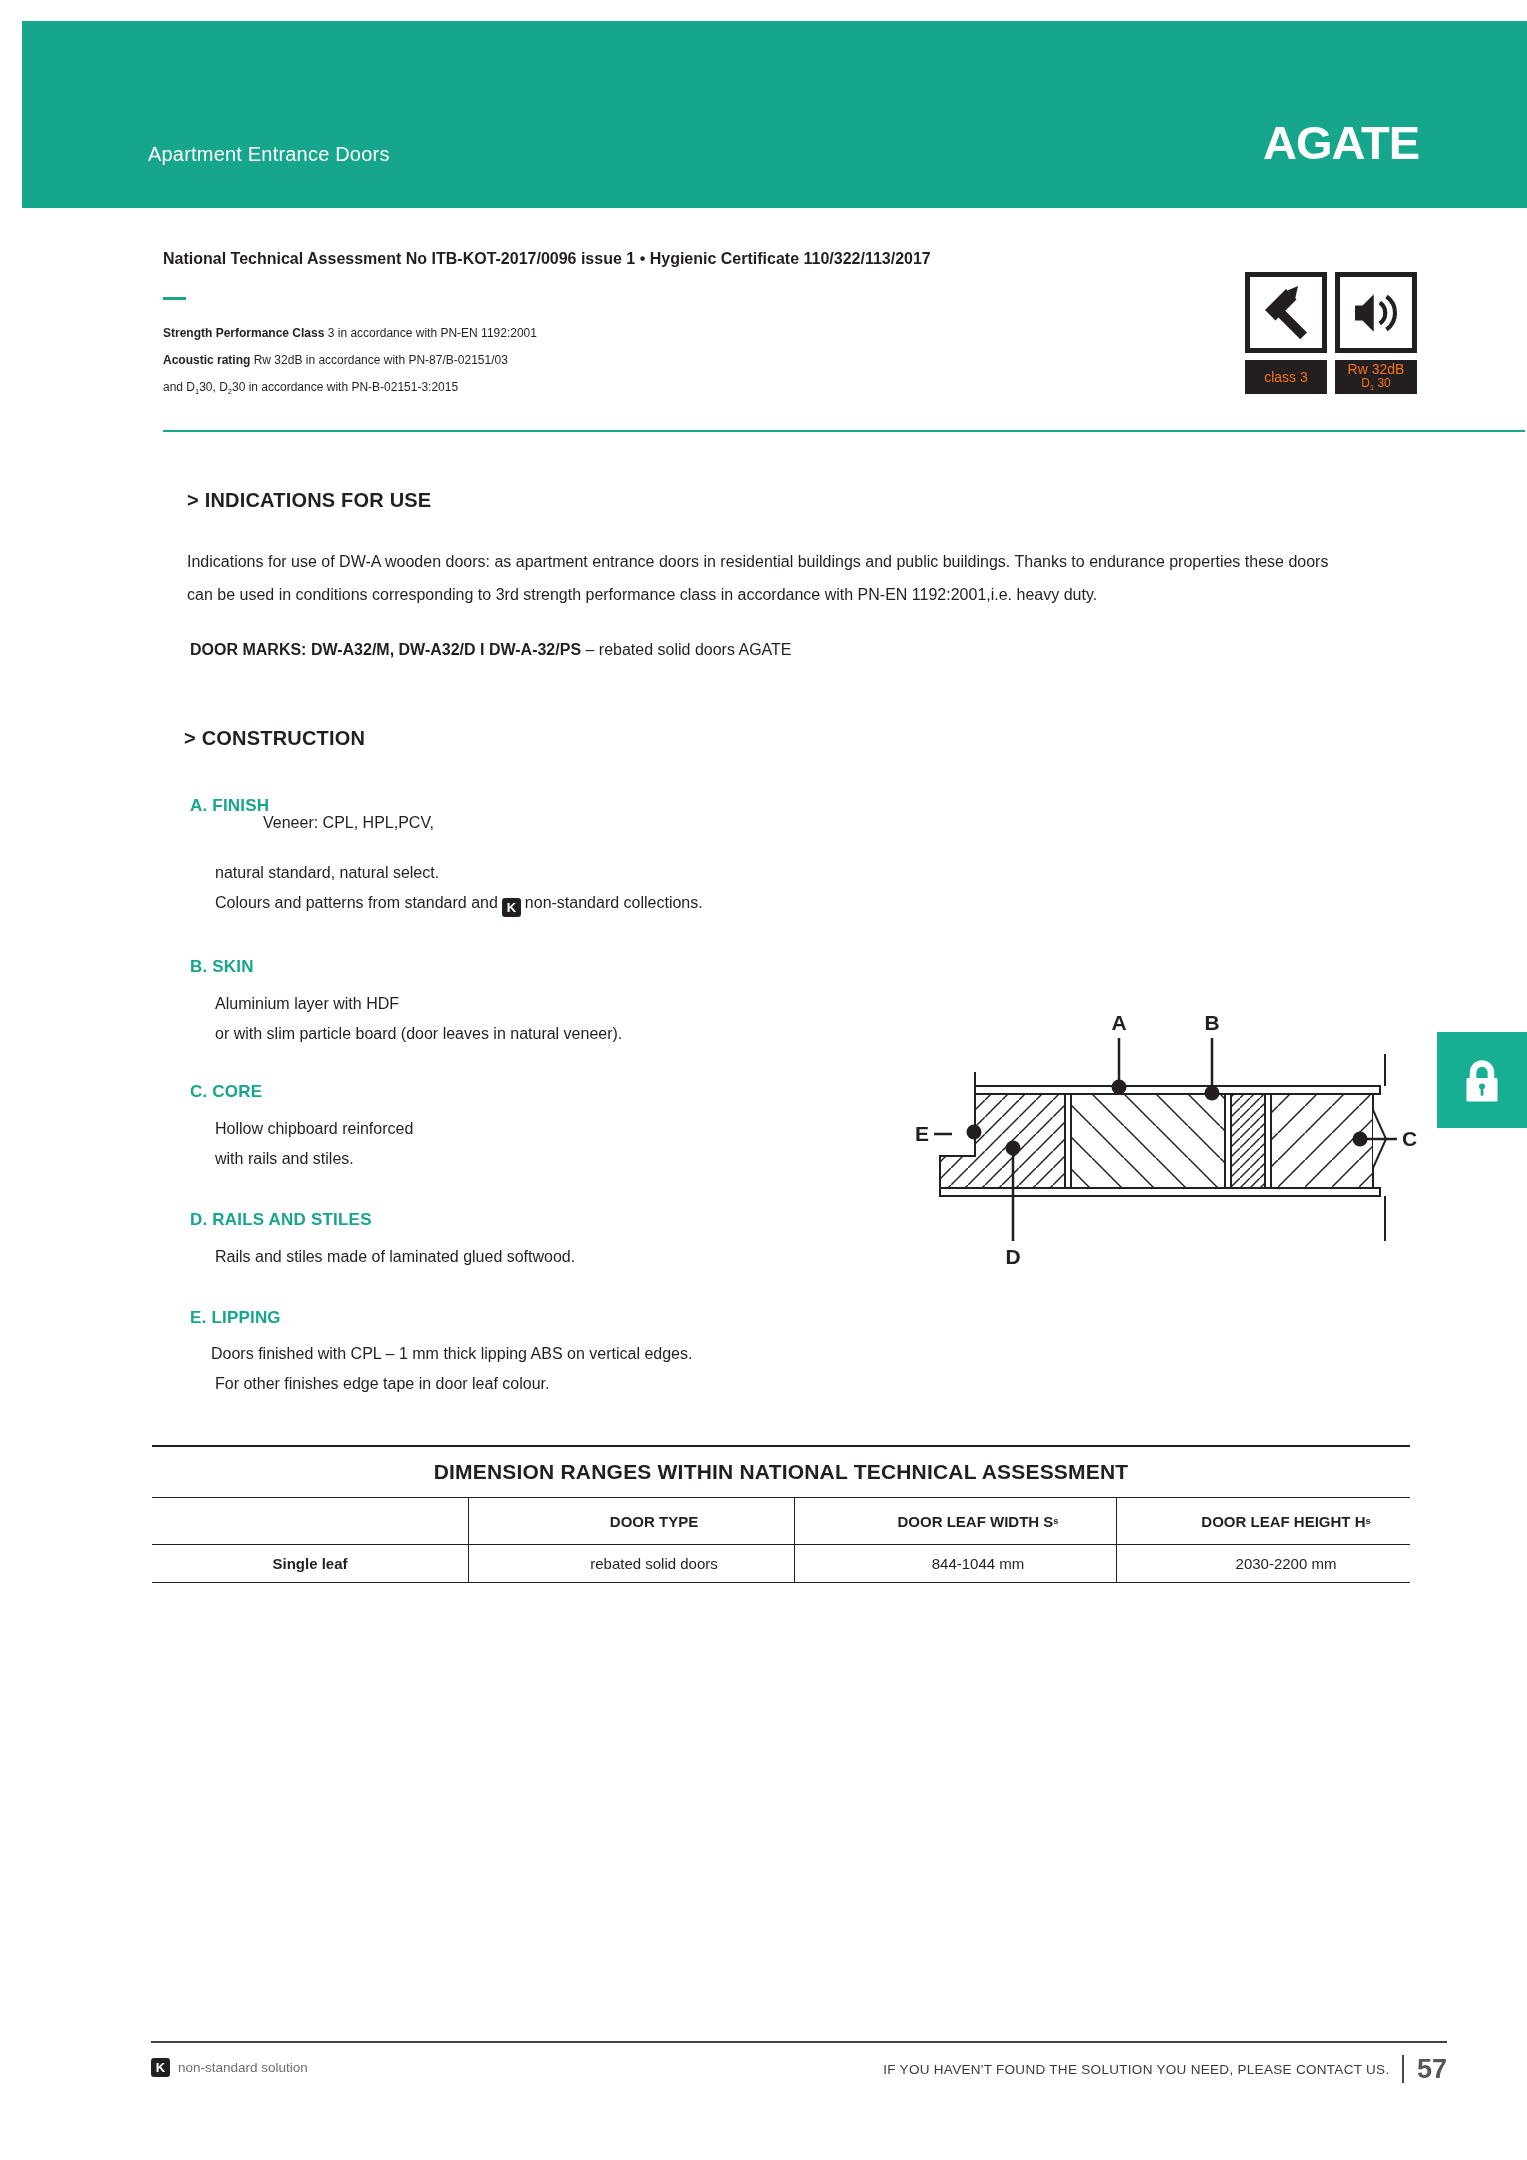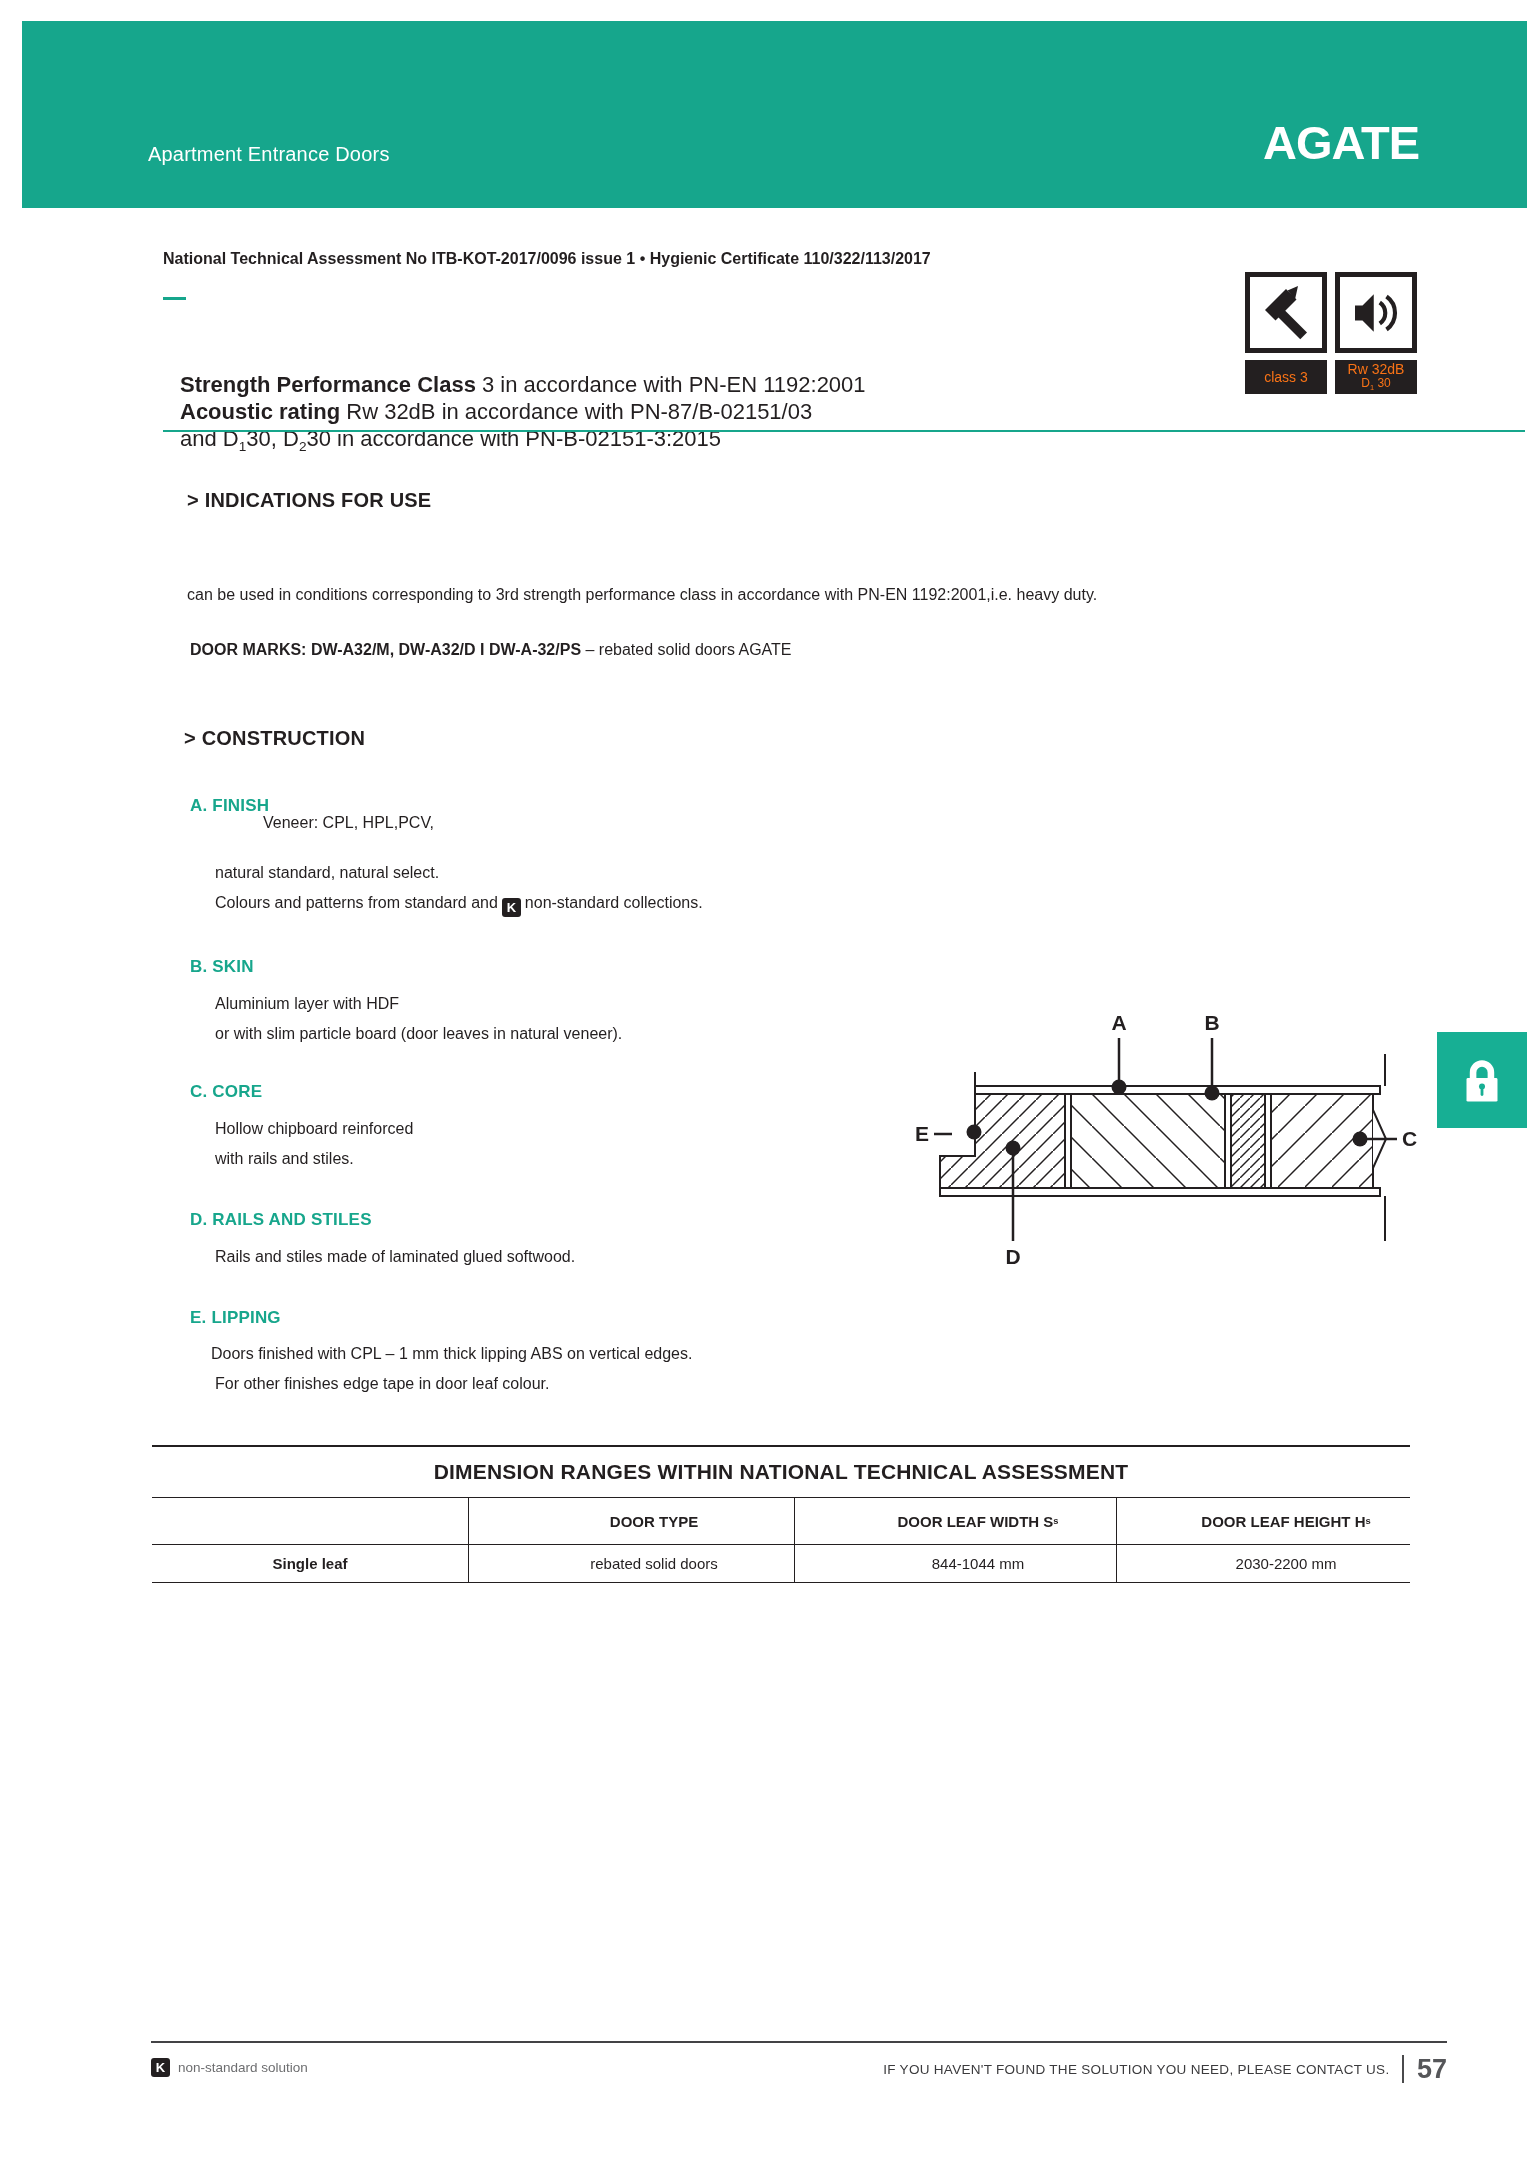--- a/index.html
+++ b/index.html
@@ -9,21 +9,21 @@
     margin:0 auto;
   }
   .abs{position:absolute;white-space:nowrap;}
   
   .band{position:absolute;left:22px;top:21px;right:0;height:187px;background:#16a68c;}
   .band-category{position:absolute;left:126px;top:122px;color:#fff;font-size:20px;letter-spacing:.2px;}
   .band-product{position:absolute;right:108px;top:94px;color:#fff;font-size:47px;font-weight:bold;letter-spacing:-1px;}
   
   .cert-line1{left:163px;top:250px;font-size:16px;font-weight:bold;}
   .teal-dash{left:163px;top:297px;width:23px;height:3px;background:#16a68c;}
-  .cert-line{left:180px;top:326px;font-size:22px;margin-top:46px;}
+  .cert-line{left:163px;top:326px;font-size:12px;}
   .cert-line b{font-weight:bold;}
   sub{font-size:.62em;}
   .teal-rule{left:163px;top:430px;width:1362px;height:2px;background:#16a68c;}
   
   .badge-box{position:absolute;width:82px;height:81px;border:5px solid #231f20;box-sizing:border-box;background:#fff;display:flex;align-items:center;justify-content:center;}
   .badge-label{position:absolute;width:82px;height:34px;background:#231f20;color:#f97316;display:flex;flex-direction:column;align-items:center;justify-content:center;font-size:14px;line-height:1.15;box-sizing:border-box;}
   .badge-label .small{font-size:12px;}
   
   .h1{font-size:20px;font-weight:bold;letter-spacing:.2px;}
   .sub-title{font-size:17px;font-weight:bold;color:#17a68c;letter-spacing:.2px;}
@@ -82,20 +82,21 @@
       <path d="M41,18 a17,17 0 0 1 0,28" fill="none" stroke="#231f20" stroke-width="5.5"></path>
       <path d="M50,10 a27,27 0 0 1 0,44" fill="none" stroke="#231f20" stroke-width="5.5"></path>
     </svg>
   </div>
   <div class="badge-label small" style="left:1335px;top:360px;">
     <span>Rw 32dB</span>
     <span class="small"><span>D</span><sub>1</sub><span> 30</span></span>
   </div>
 
   <div class="abs h1" style="left:187px;top:489px;">&gt; INDICATIONS FOR USE</div>
+  <div class="abs body-line" style="left:187px;top:553px;">Indications for use of DW-A wooden doors: as apartment entrance doors in residential buildings and public buildings. Thanks to endurance properties these doors</div>
   <div class="abs body-line" style="left:187px;top:586px;">can be used in conditions corresponding to 3rd strength performance class in accordance with PN-EN 1192:2001,i.e. heavy duty.</div>
   <div class="abs body-line" style="left:190px;top:641px;"><span class="bold">DOOR MARKS: DW-A32/M, DW-A32/D I DW-A-32/PS</span><span> – rebated solid doors AGATE</span></div>
 
   <div class="abs h1" style="left:184px;top:727px;">&gt; CONSTRUCTION</div>
 
   <div class="abs sub-title" style="left:190px;top:796px;">A. FINISH</div>
   <div class="abs body-line" style="left:215px;top:814px;margin-left:48px;">Veneer: CPL, HPL,PCV,</div>
   <div class="abs body-line" style="left:215px;top:864px;">natural standard, natural select.</div>
   <div class="abs body-line" style="left:215px;top:894px;"><span>Colours and patterns from standard and</span><span class="k-chip">K</span><span>non-standard collections.</span></div>
 

